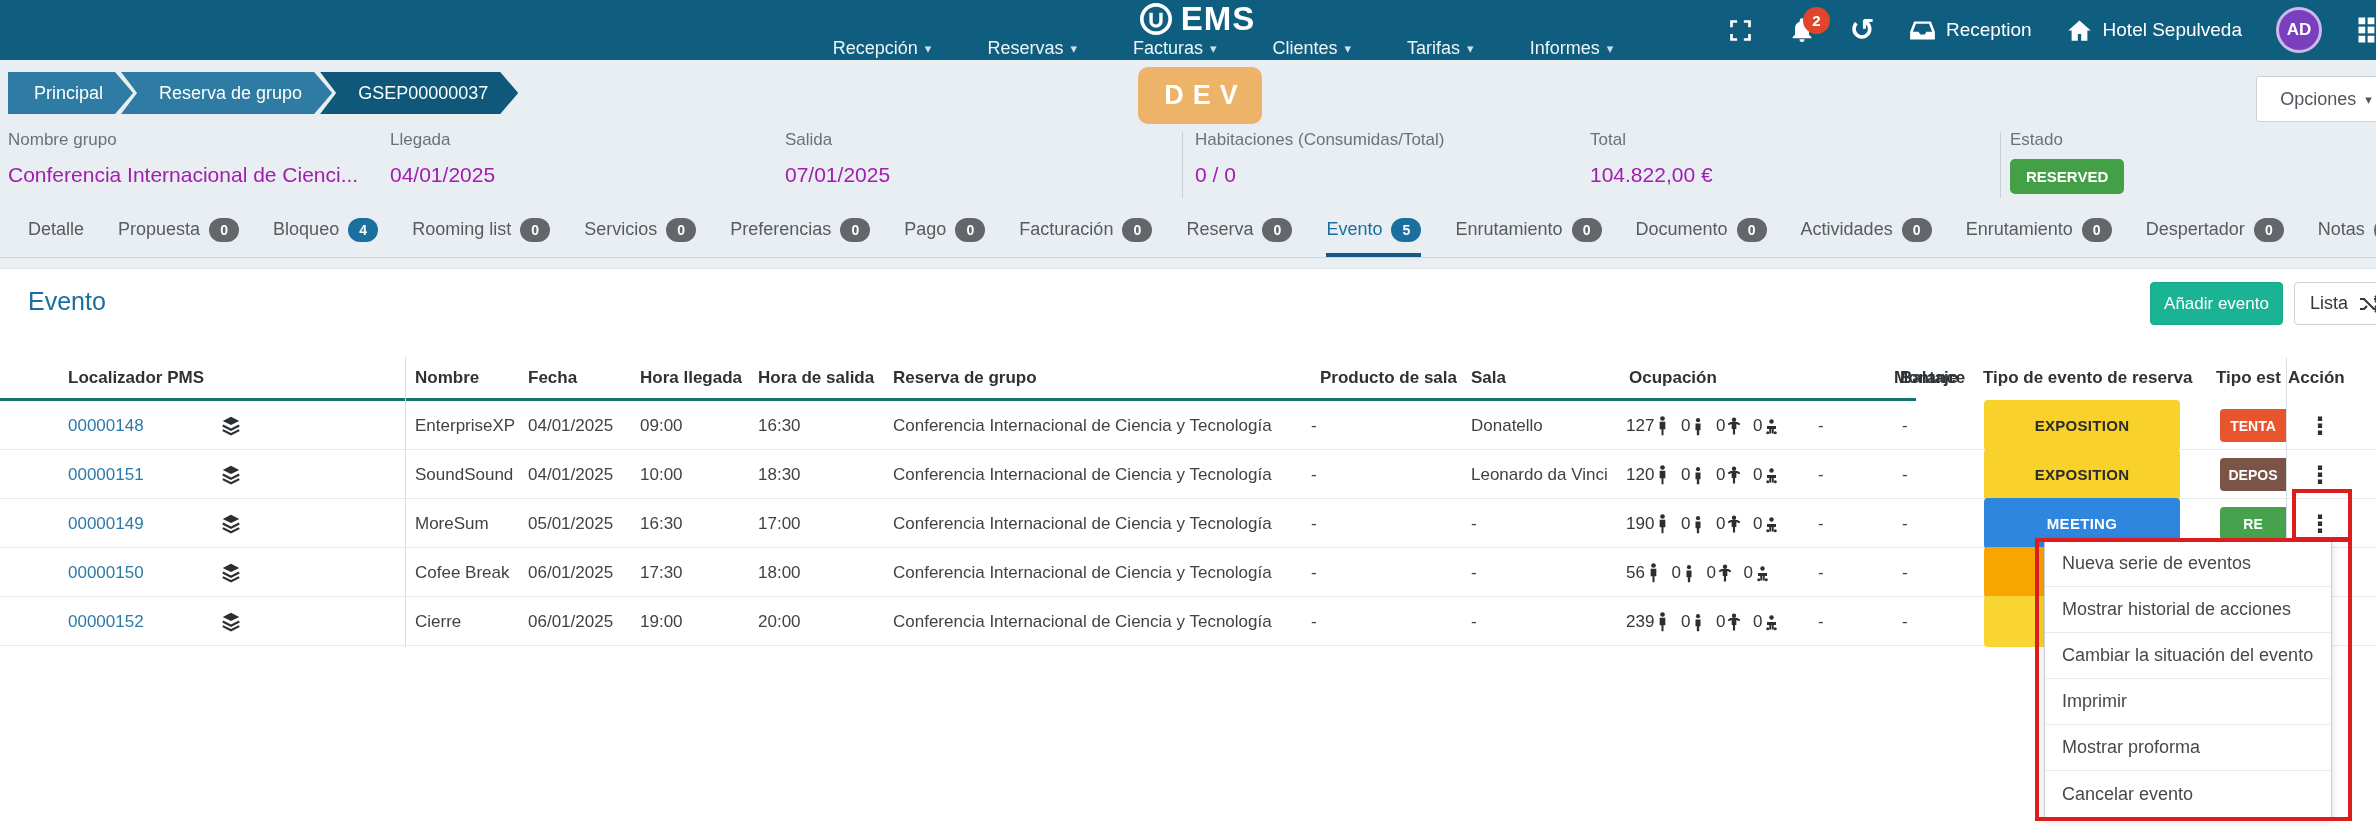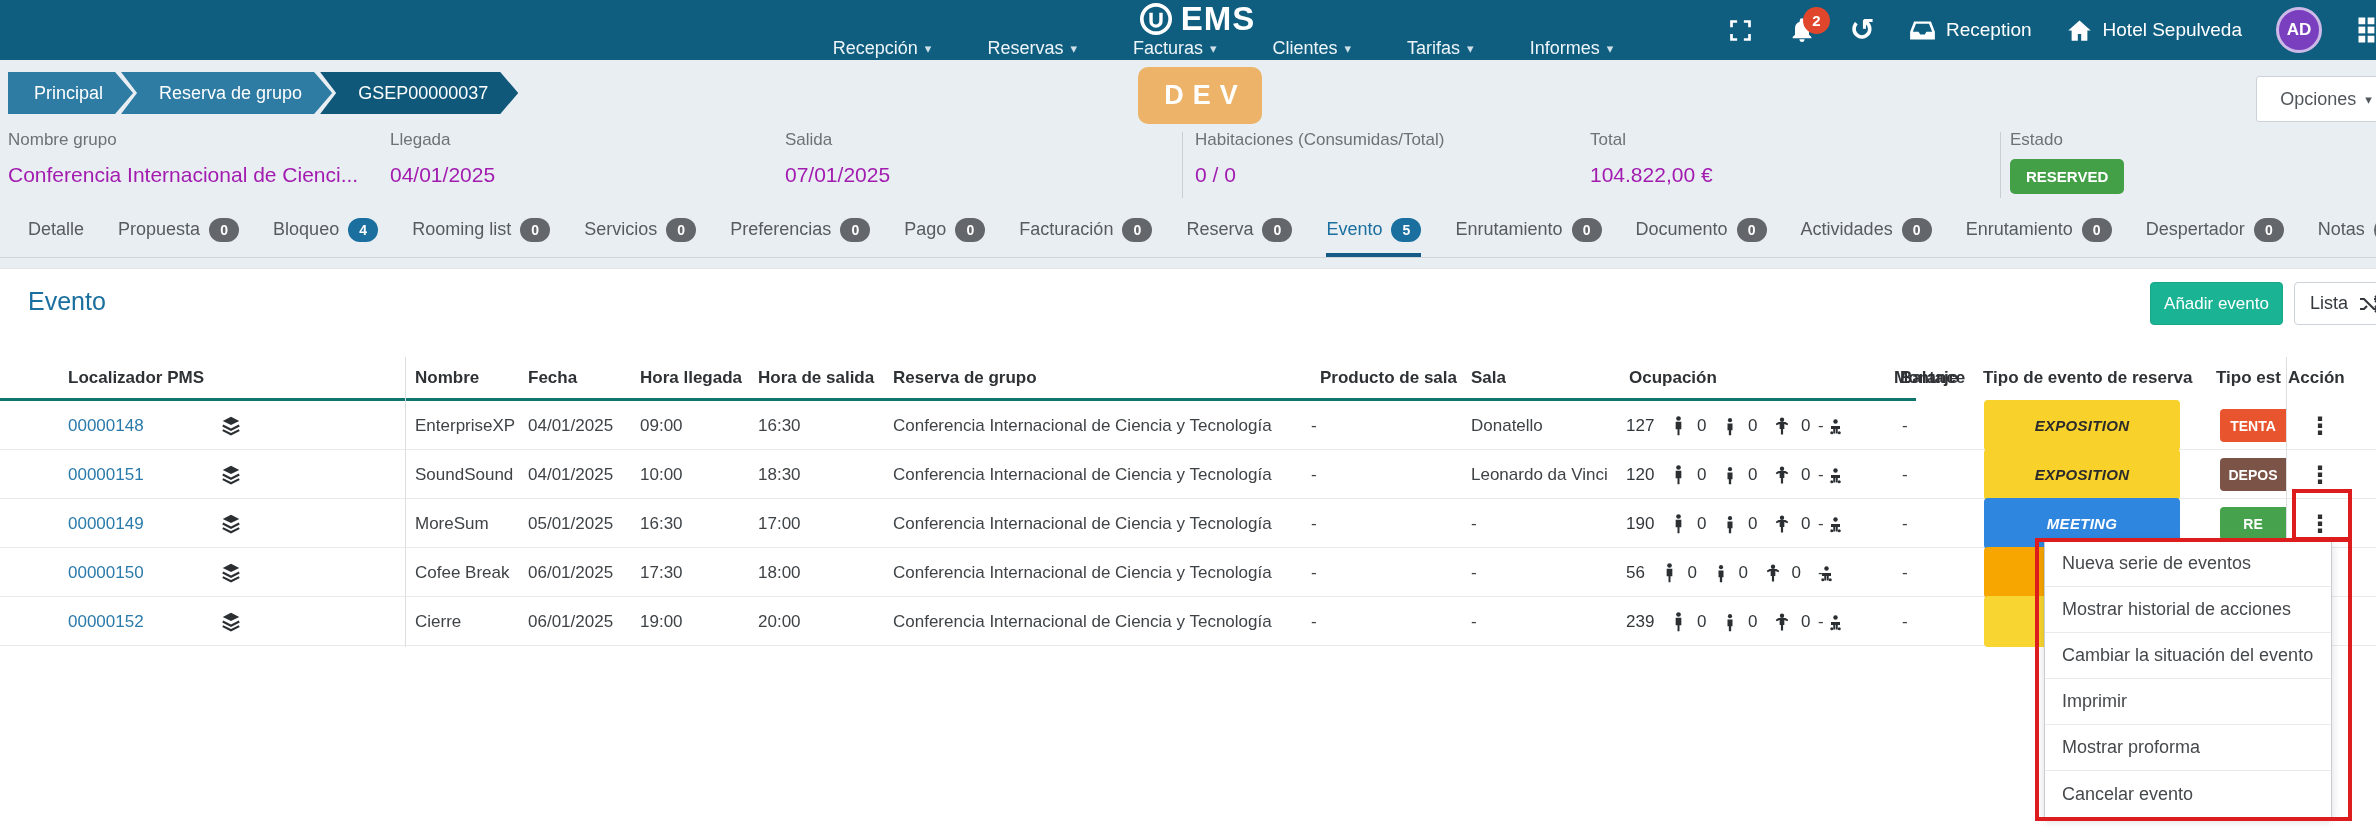--- a/index.html
+++ b/index.html
@@ -94,25 +94,25 @@
   .td { position:absolute; top:0; height:49px; display:flex; align-items:center; font-size:17px; color:#3f4346; white-space:nowrap; }
   .c-loc{left:68px}.c-layers{left:220px}.c-nombre{left:415px;width:108px}
   .c-fecha{left:528px}.c-hlleg{left:640px}.c-hsal{left:758px}
   .c-reserva{left:893px;width:410px}.c-prod{left:1311px}.c-sala{left:1471px;width:152px}
   .c-ocup{left:1626px;width:180px}.c-mont{left:1818px}.c-bal{left:1902px}
   .c-tev{left:1984px;width:196px;justify-content:center}
   .c-test{left:2220px;width:66px;overflow:hidden}
   .c-acc{left:2300px;width:40px;justify-content:center}
   .loc-link { color:#2a7aab; cursor:pointer; }
   .ev-badge { width:196px; height:51px; border-radius:4px; font-size:15px; font-weight:bold;
-    display:flex; align-items:center; justify-content:center; letter-spacing:.3px;font-style:italic; }
+    display:flex; align-items:center; justify-content:center; letter-spacing:.3px; }
   .est-badge { width:66px; height:33px; border-radius:4px 0 0 4px; font-size:14px; font-weight:bold;
     color:#fff; display:flex; align-items:center; justify-content:center; }
   .kebab { font-size:24px; font-weight:bold; color:#2f2f2f; cursor:pointer; line-height:1; }
-  .occ-pair { display:flex; align-items:flex-end; gap:18px; margin-right:9px; }
+  .occ-pair { display:flex; align-items:flex-end; gap:2px; margin-right:9px; }
   .occ-num { font-size:17px; color:#33373a; min-width:12px; text-align:right; }
   .occ-pair svg { fill:#2b2f32; }
   .vline { position:absolute; width:1px; background:#dcdfe2; top:88px; height:290px; }
   .vline1 { left:405px; } .vline2 { left:2286px; }
 
   
   .ctx-menu { position:absolute; left:2044px; top:271px; width:288px; background:#fff;
     border:1px solid #c9cdd1; box-shadow:0 3px 9px rgba(0,0,0,.14); z-index:10; }
   .ctx-item { height:46px; display:flex; align-items:center; padding-left:17px; font-size:18px;
     color:#46494c; border-bottom:1px solid #e8eaec; cursor:pointer; background:#fff; white-space:nowrap; }

